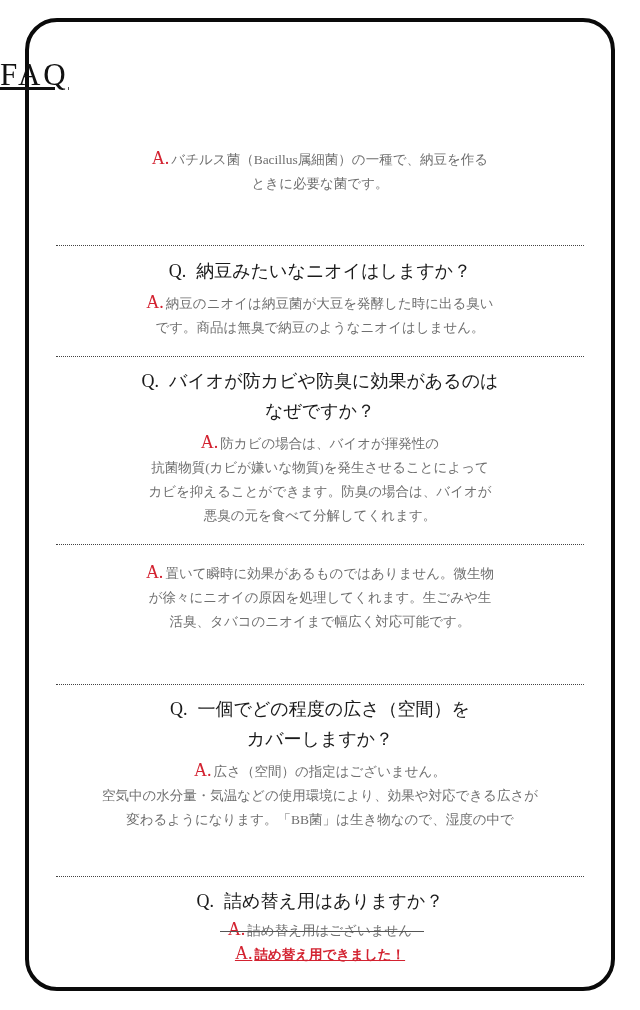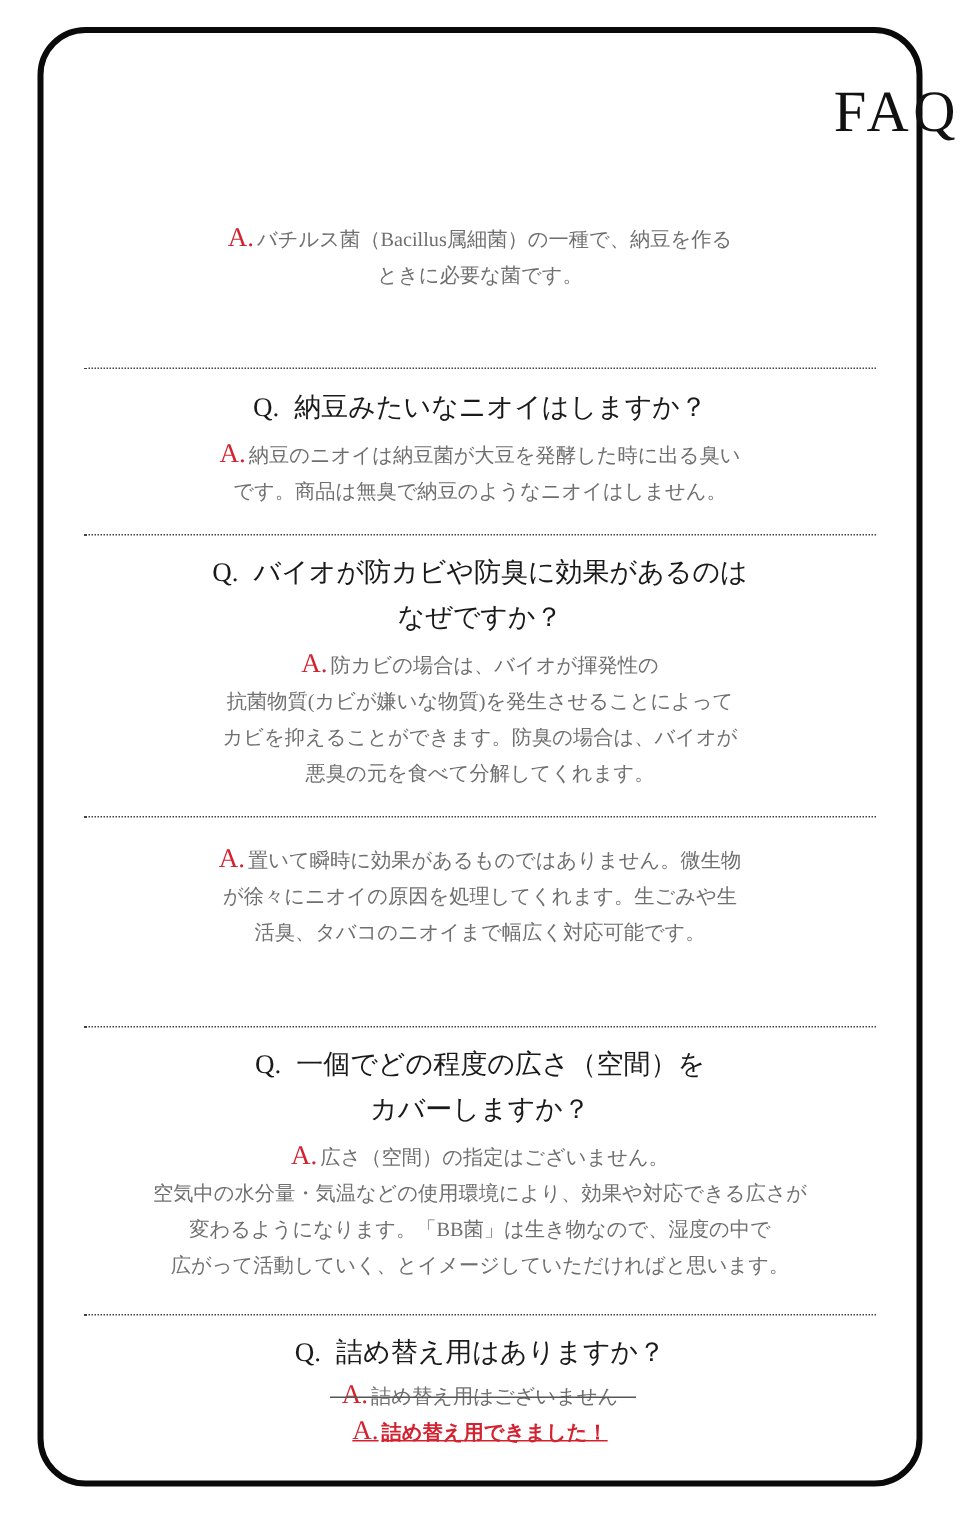--- a/index.html
+++ b/index.html
@@ -11,26 +11,27 @@
     left: 25px; top: 18px;
     width: 590px; height: 973px;
     border: 4px solid #0a0a0a;
     border-radius: 32px;
     background: #fff;
   }
 
   .title {
     position: absolute;
     left: 0; right: 0; top: 50px;
-    text-align: right;
+    text-align: left;
     font-family: "Liberation Serif", "DejaVu Serif", serif;
-    font-size: 39px;
+    font-size: 31px;
     color: #111;
     letter-spacing: 3px;
     line-height: 50px;
+    text-decoration: underline;
   }
 
   .section {
     position: absolute;
     left: 56px; width: 528px;
     text-align: center;
   }
 
   .q {
     font-family: "Liberation Serif", "DejaVu Serif", serif;
@@ -130,21 +131,20 @@
 
 <div class="section" style="top:694px;text-align:center;">
   <div class="q">
     <span class="qmark">Q.</span><span>一個でどの程度の広さ（空間）を</span><br>
     <span>カバーしますか？</span>
   </div>
   <div class="a">
     <span class="amark">A.</span><span>広さ（空間）の指定はございません。</span><br>
     <span>空気中の水分量・気温などの使用環境により、効果や対応できる広さが</span><br>
     <span>変わるようになります。「BB菌」は生き物なので、湿度の中で</span><br>
-    <span>広がって活動していく、とイメージしていただければと思います。</span>
   </div>
 </div>
 <div class="divider" style="top:876px;"></div>
 
 <div class="section" style="top:886px;">
   <div class="q">
     <span class="qmark">Q.</span><span>詰め替え用はありますか？</span>
   </div>
   <div class="a" style="margin-top:2px;line-height:22px;">
     <span class="strike"><span class="amark">A.</span><span>詰め替え用はございません</span></span><br>

